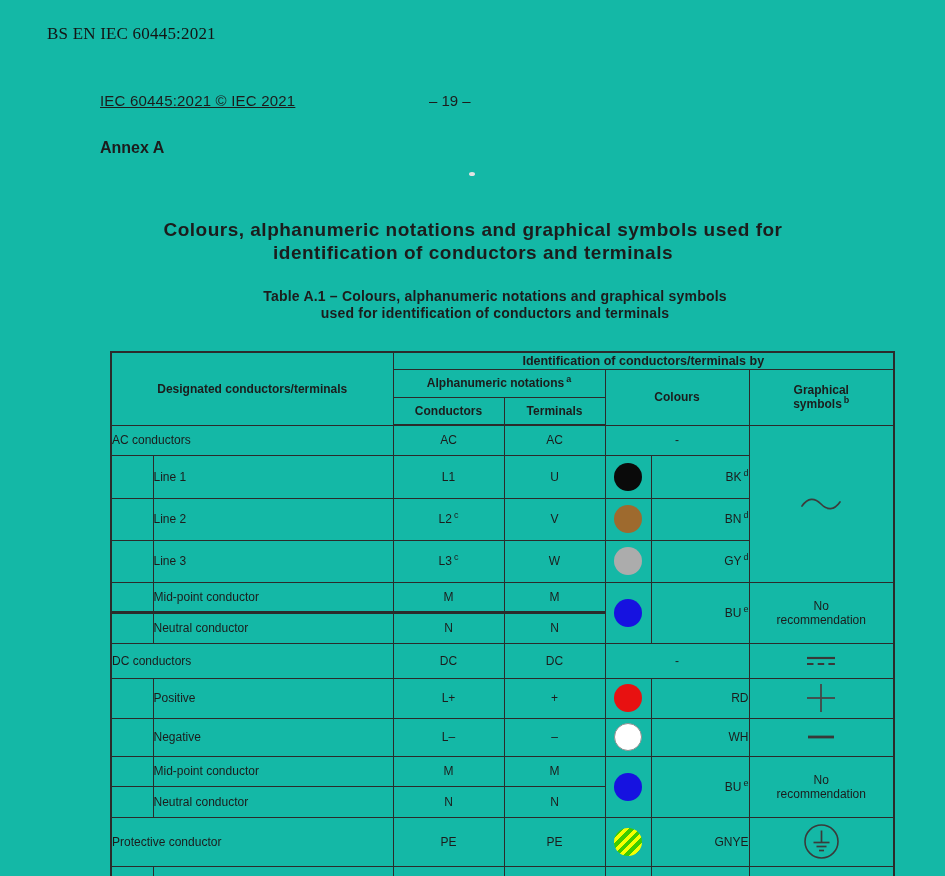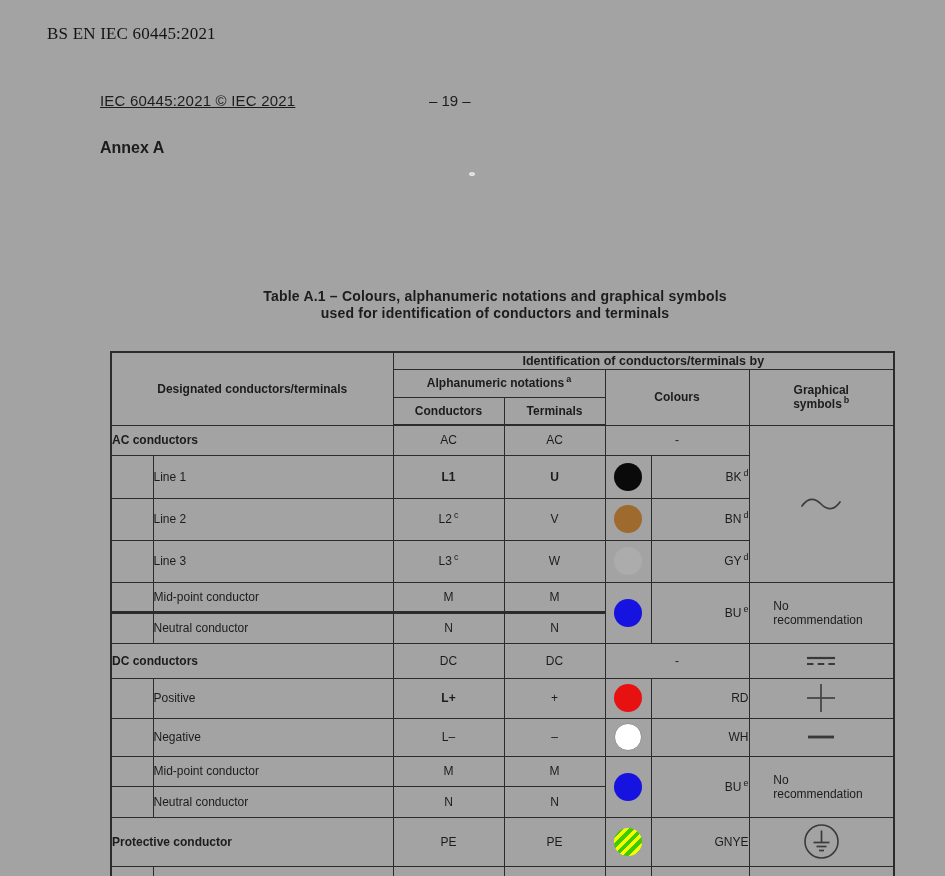--- a/index.html
+++ b/index.html
@@ -1,18 +1,18 @@
 <!DOCTYPE html>
 <html style="--gnye-yellow: #f6ff00; --gnye-green: #3ecc00;"><head>
 <meta charset="utf-8">
 <style>
   html,body { margin:0; padding:0; background:#888; }
   .page {
     position:relative; width:945px; height:876px; margin:0 auto;
-    background:#a3a3a3; overflow:hidden;
+    background:#14b8a6; overflow:hidden;
     font-family:"Liberation Sans", sans-serif; color:#1c1c1c;
     -webkit-font-smoothing:antialiased;
   }
   .doc-ref {
     position:absolute; left:47px; top:24px;
     font-family:"Liberation Serif", serif; font-size:17px; letter-spacing:0.2px; color:#141414;
   }
   .run-left  { position:absolute; left:100px; top:92px; font-size:15px; letter-spacing:0.2px;text-decoration:underline; }
   .run-page  { position:absolute; left:429px; top:92px; font-size:15px; }
   .annex     { position:absolute; left:100px; top:139px; width:790px; text-align:left; font-size:16px; font-weight:bold; }
@@ -35,25 +35,25 @@
 
   tr.h1 { height:17px; } tr.h2 { height:28px;margin-left:16px; } tr.h3 { height:28px; }
   tr.r-ac  { height:30px; } tr.r-l1 { height:43px; } tr.r-l2 { height:42px; } tr.r-l3 { height:42px; }
   tr.r-m1  { height:30px; } tr.r-n1 { height:31px; } tr.r-dc { height:35px; }
   tr.r-pos { height:40px; } tr.r-neg{ height:38px; } tr.r-m2 { height:30px; } tr.r-n2 { height:31px; }
   tr.r-pe  { height:49px; } tr.partial { height:24px; }
 
   td.hd   { font-weight:bold; font-size:13px; text-align:center; }
   td.lbl  { text-align:left; padding-left:13px; }
   td.lbl2 { text-align:left; padding-left:11px; }
-  td.bold { font-weight:bold; }
+  td.bold { font-weight:normal; }
   td.ctr  { text-align:center; }
   td.code { text-align:right; padding-left:11px; font-size:12.5px; }
   td.sw   { text-align:center; }
-  td.sym  { text-align:left; }
+  td.sym  { text-align:center; }
   td.top  { vertical-align:top; padding-top:6px; }
 
   tr.h3 td { border-bottom-width:2px; }
   tr.thickbelow td:nth-child(1), tr.thickbelow td:nth-child(2),
   tr.thickbelow td:nth-child(3), tr.thickbelow td:nth-child(4) { border-bottom-width:3px; }
 
   sup { font-size:9px; vertical-align:super; line-height:0; margin-left:2px; }
 
   .sw-dot { display:inline-block; width:28px; height:28px; border-radius:50%; vertical-align:middle; }
   .sw-dot.outlined { border:1.5px solid #8f8f8f; box-sizing:border-box; }
@@ -73,20 +73,24 @@
 <div class="page">
 
   <div class="doc-ref">BS EN IEC 60445:2021</div>
 
   <div class="run-left">IEC 60445:2021 © IEC 2021</div>
   <div class="run-page">– 19 –</div>
 
   <div class="annex">Annex A</div>
   <div class="faint-dot"></div>
 
+  <div class="main-title">
+    <div>Colours, alphanumeric notations and graphical symbols used for</div>
+    <div>identification of conductors and terminals</div>
+  </div>
 
   <div class="caption">
     <div>Table A.1 – Colours, alphanumeric notations and graphical symbols</div>
     <div>used for identification of conductors and terminals</div>
   </div>
 
   <table class="a1">
     <colgroup>
       <col style="width:42px">
         <col style="width:240px">

